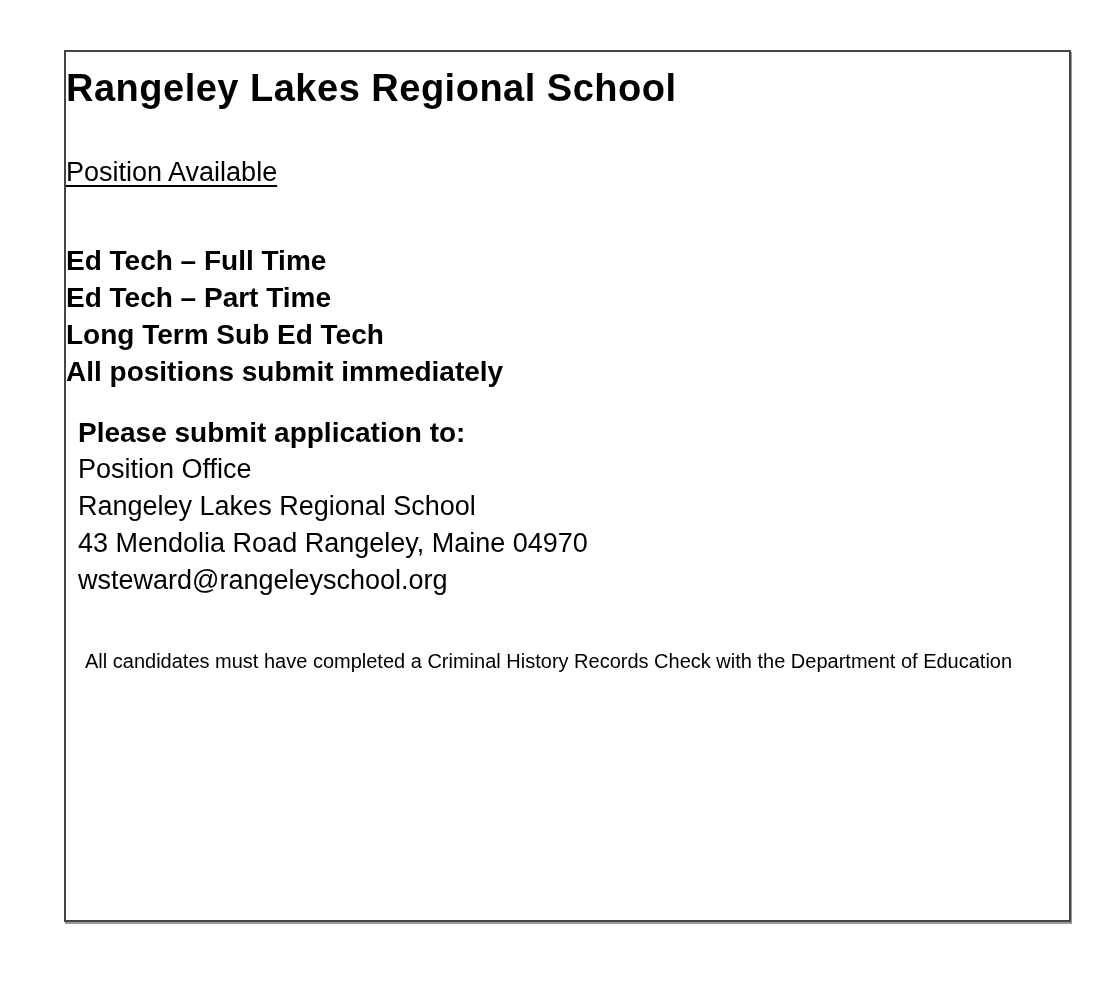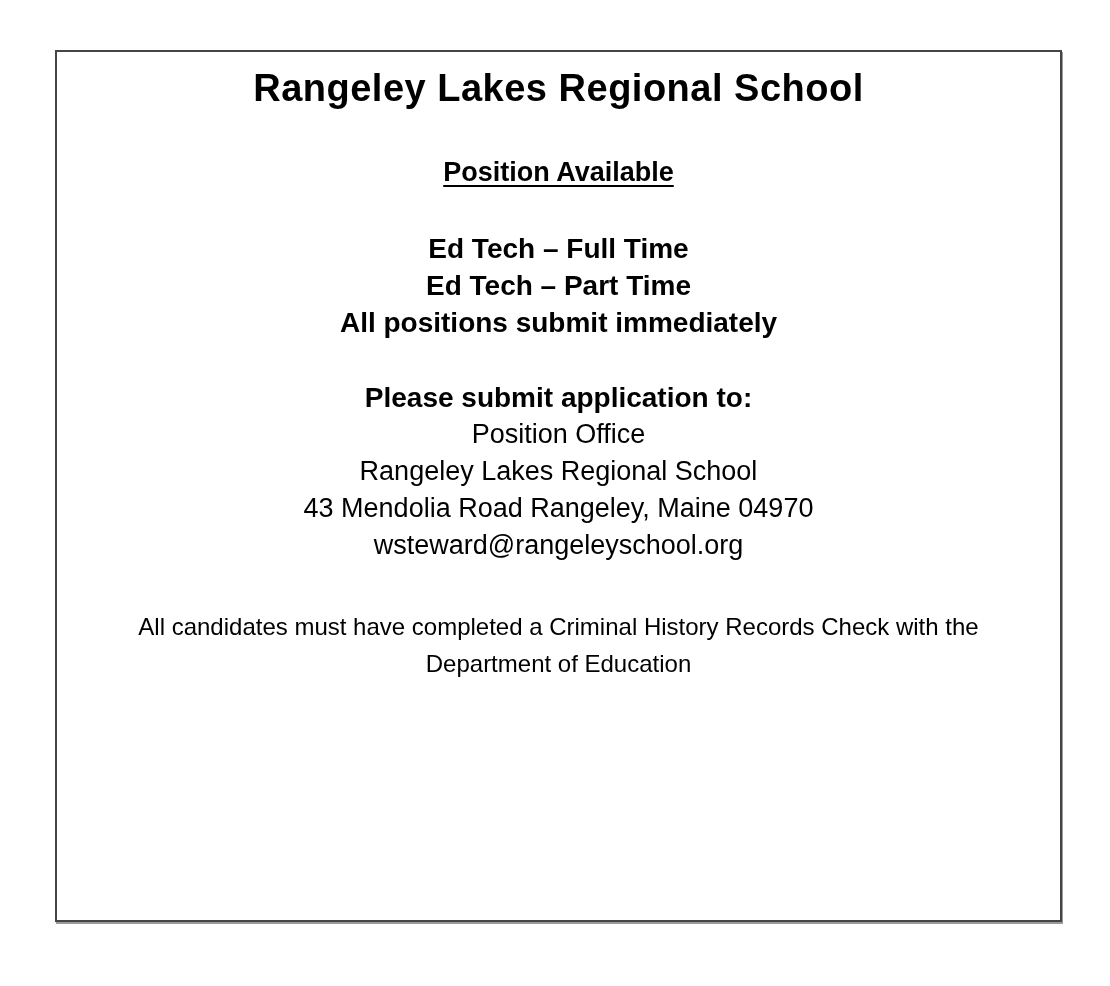--- a/index.html
+++ b/index.html
@@ -9,84 +9,86 @@
   }
   body {
     width: 1110px;
     height: 986px;
     position: relative;
     font-family: "Liberation Sans", sans-serif;
     color: #000000;
   }
   .flyer {
     position: absolute;
-    left: 55px;
+    left: 64px;
     top: 50px;
     width: 1007px;
     height: 872px;
     background: #ffffff;
     border: 2px solid #454545;
     box-shadow: 1px 2px 0 #9a9a9a;
-    text-align: center;
+    text-align: left;
     box-sizing: border-box;
   }
   .flyer-title {
     margin: 14px 0 0 0;
     font-size: 38px;
     line-height: 44px;
     font-weight: bold;
     letter-spacing: 0.5px;
     font-family: "Liberation Sans", sans-serif;
   }
   .flyer-subtitle {
     margin: 46px 0 0 0;
     font-size: 27px;
     line-height: 32px;
-    font-weight: bold;
+    font-weight: normal;
     text-decoration: underline;
     text-decoration-thickness: 2px;
     text-underline-offset: 4px;
   }
   .positions {
-    margin-top: 42px;
+    margin-top: 54px;
     font-size: 28px;
     line-height: 37px;
     font-weight: bold;
   }
   .apply-block {
-    margin-top: 38px;
+    margin-top: 24px;
     font-size: 27px;
     line-height: 37px;
+    padding-left: 12px;
   }
   .apply-heading {
     font-weight: bold;
     font-size: 28px;
   }
   .note {
     margin: 16px auto;
     max-width: 965px;
-    font-size: 24px;
+    font-size: 20px;
     line-height: 37px;
   }
   .note-criminal   { margin-top: 44px; }
   .note-close      { margin-top: 36px; }
   .note-eoe        { margin-top: 34px; }
 </style>
 </head>
 <body>
 
 <div class="flyer">
 
   <h1 class="flyer-title">Rangeley Lakes Regional School</h1>
 
   <h2 class="flyer-subtitle">Position Available</h2>
 
   <div class="positions">
     <div>Ed Tech – Full Time</div>
     <div>Ed Tech – Part Time</div>
+    <div>Long Term Sub Ed Tech</div>
     <div>All positions submit immediately</div>
   </div>
 
   <div class="apply-block">
     <div class="apply-heading">Please submit application to:</div>
     <div>Position Office</div>
     <div>Rangeley Lakes Regional School</div>
     <div>43 Mendolia Road Rangeley, Maine 04970</div>
     <div>wsteward@rangeleyschool.org</div>
   </div>

